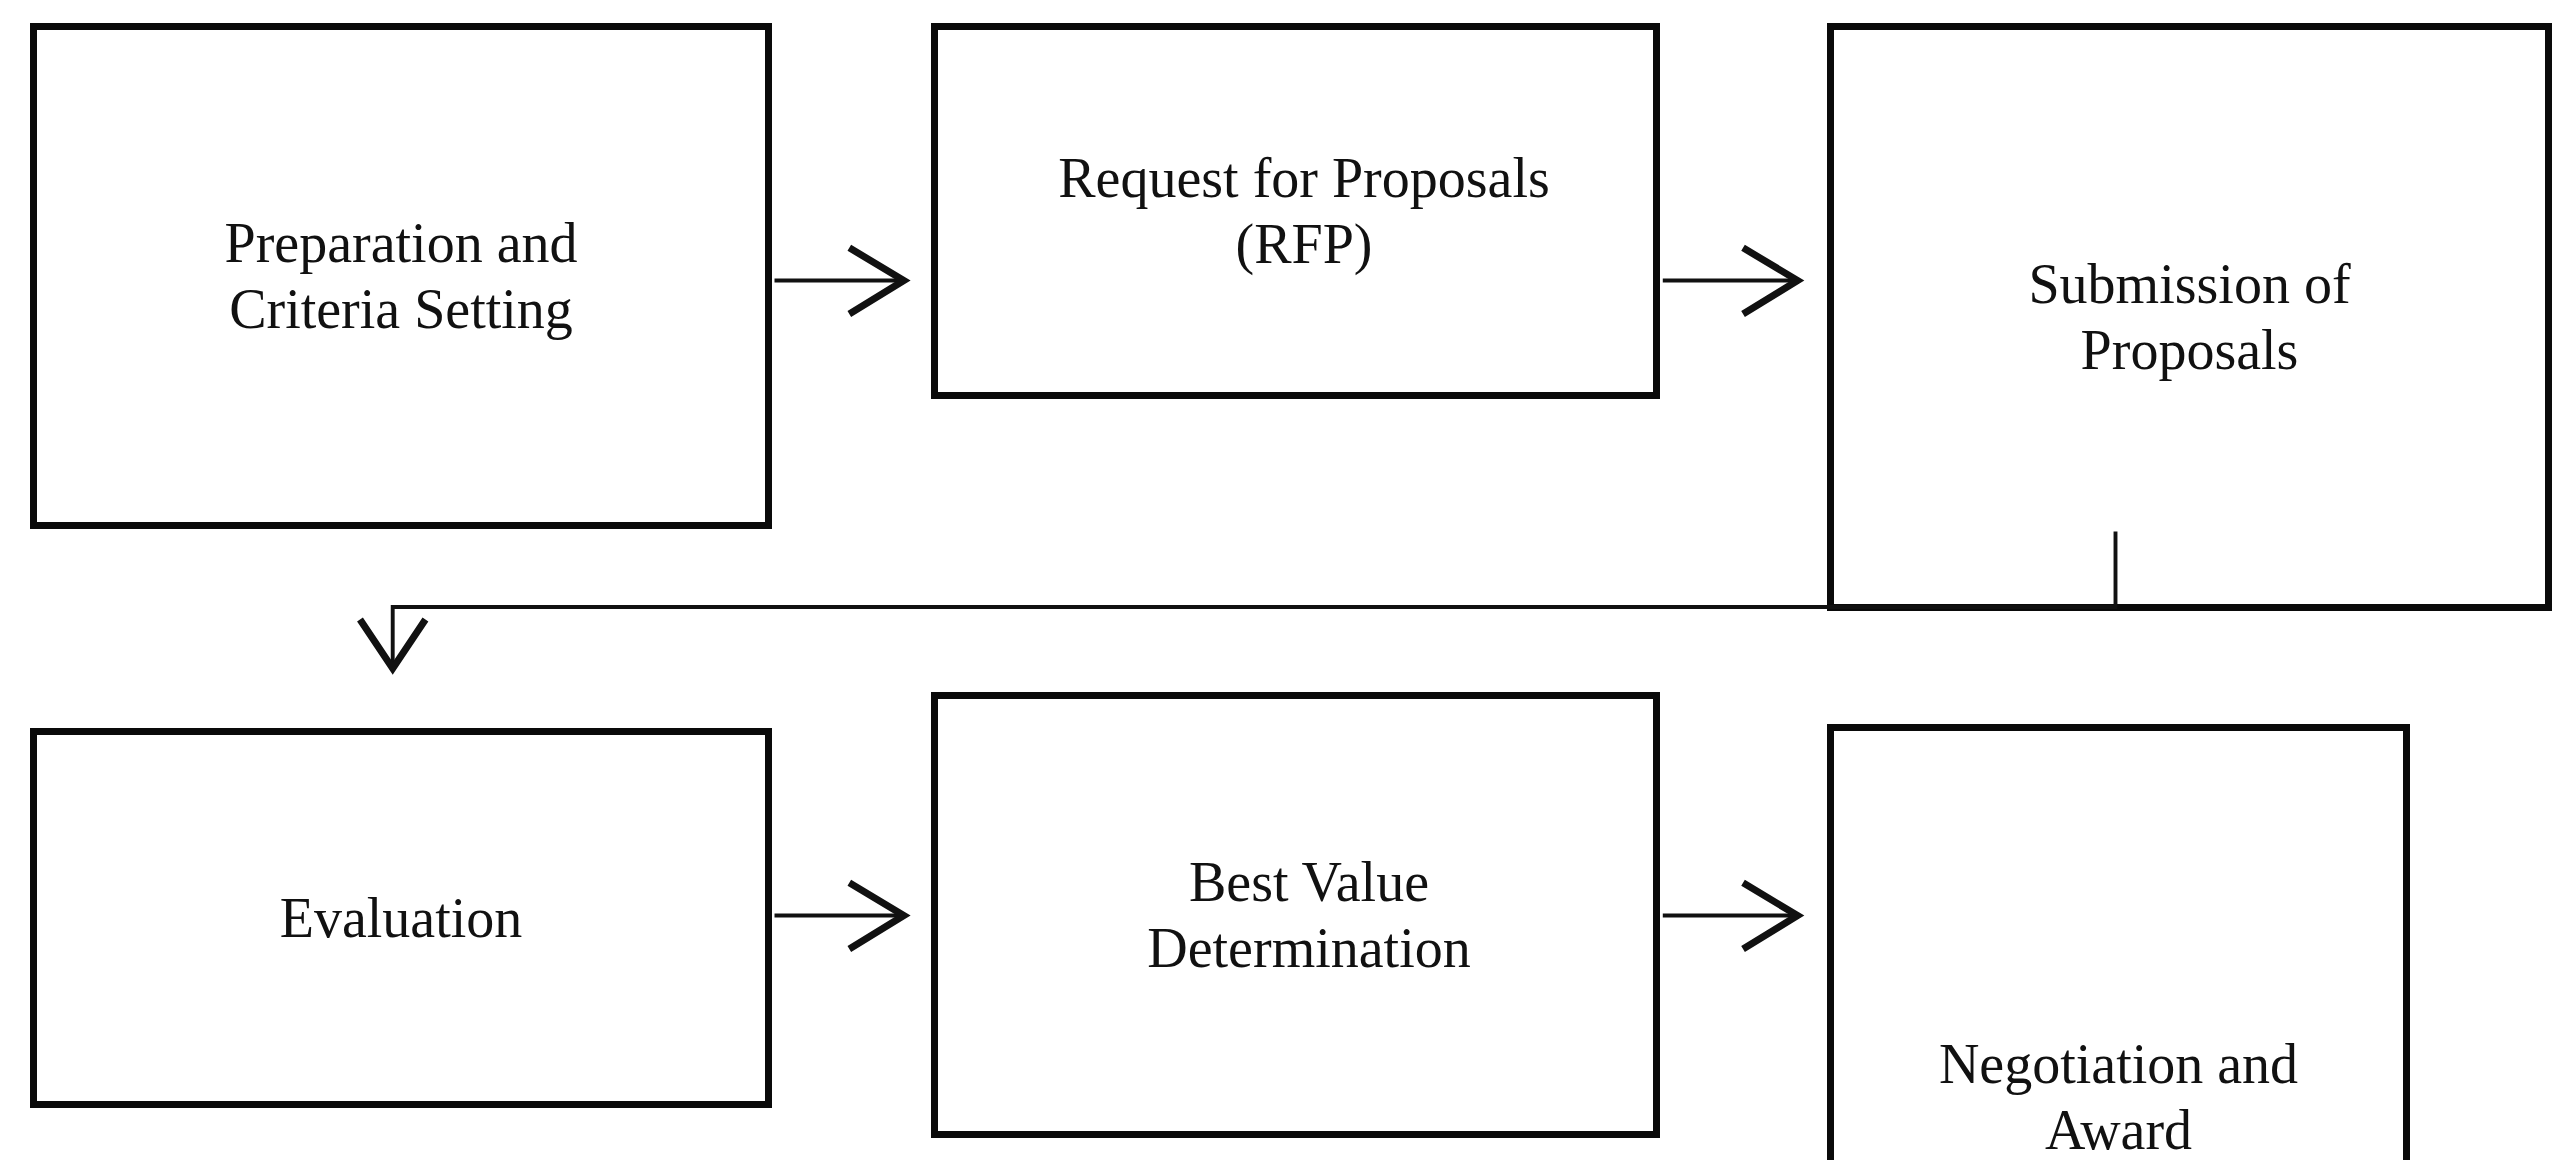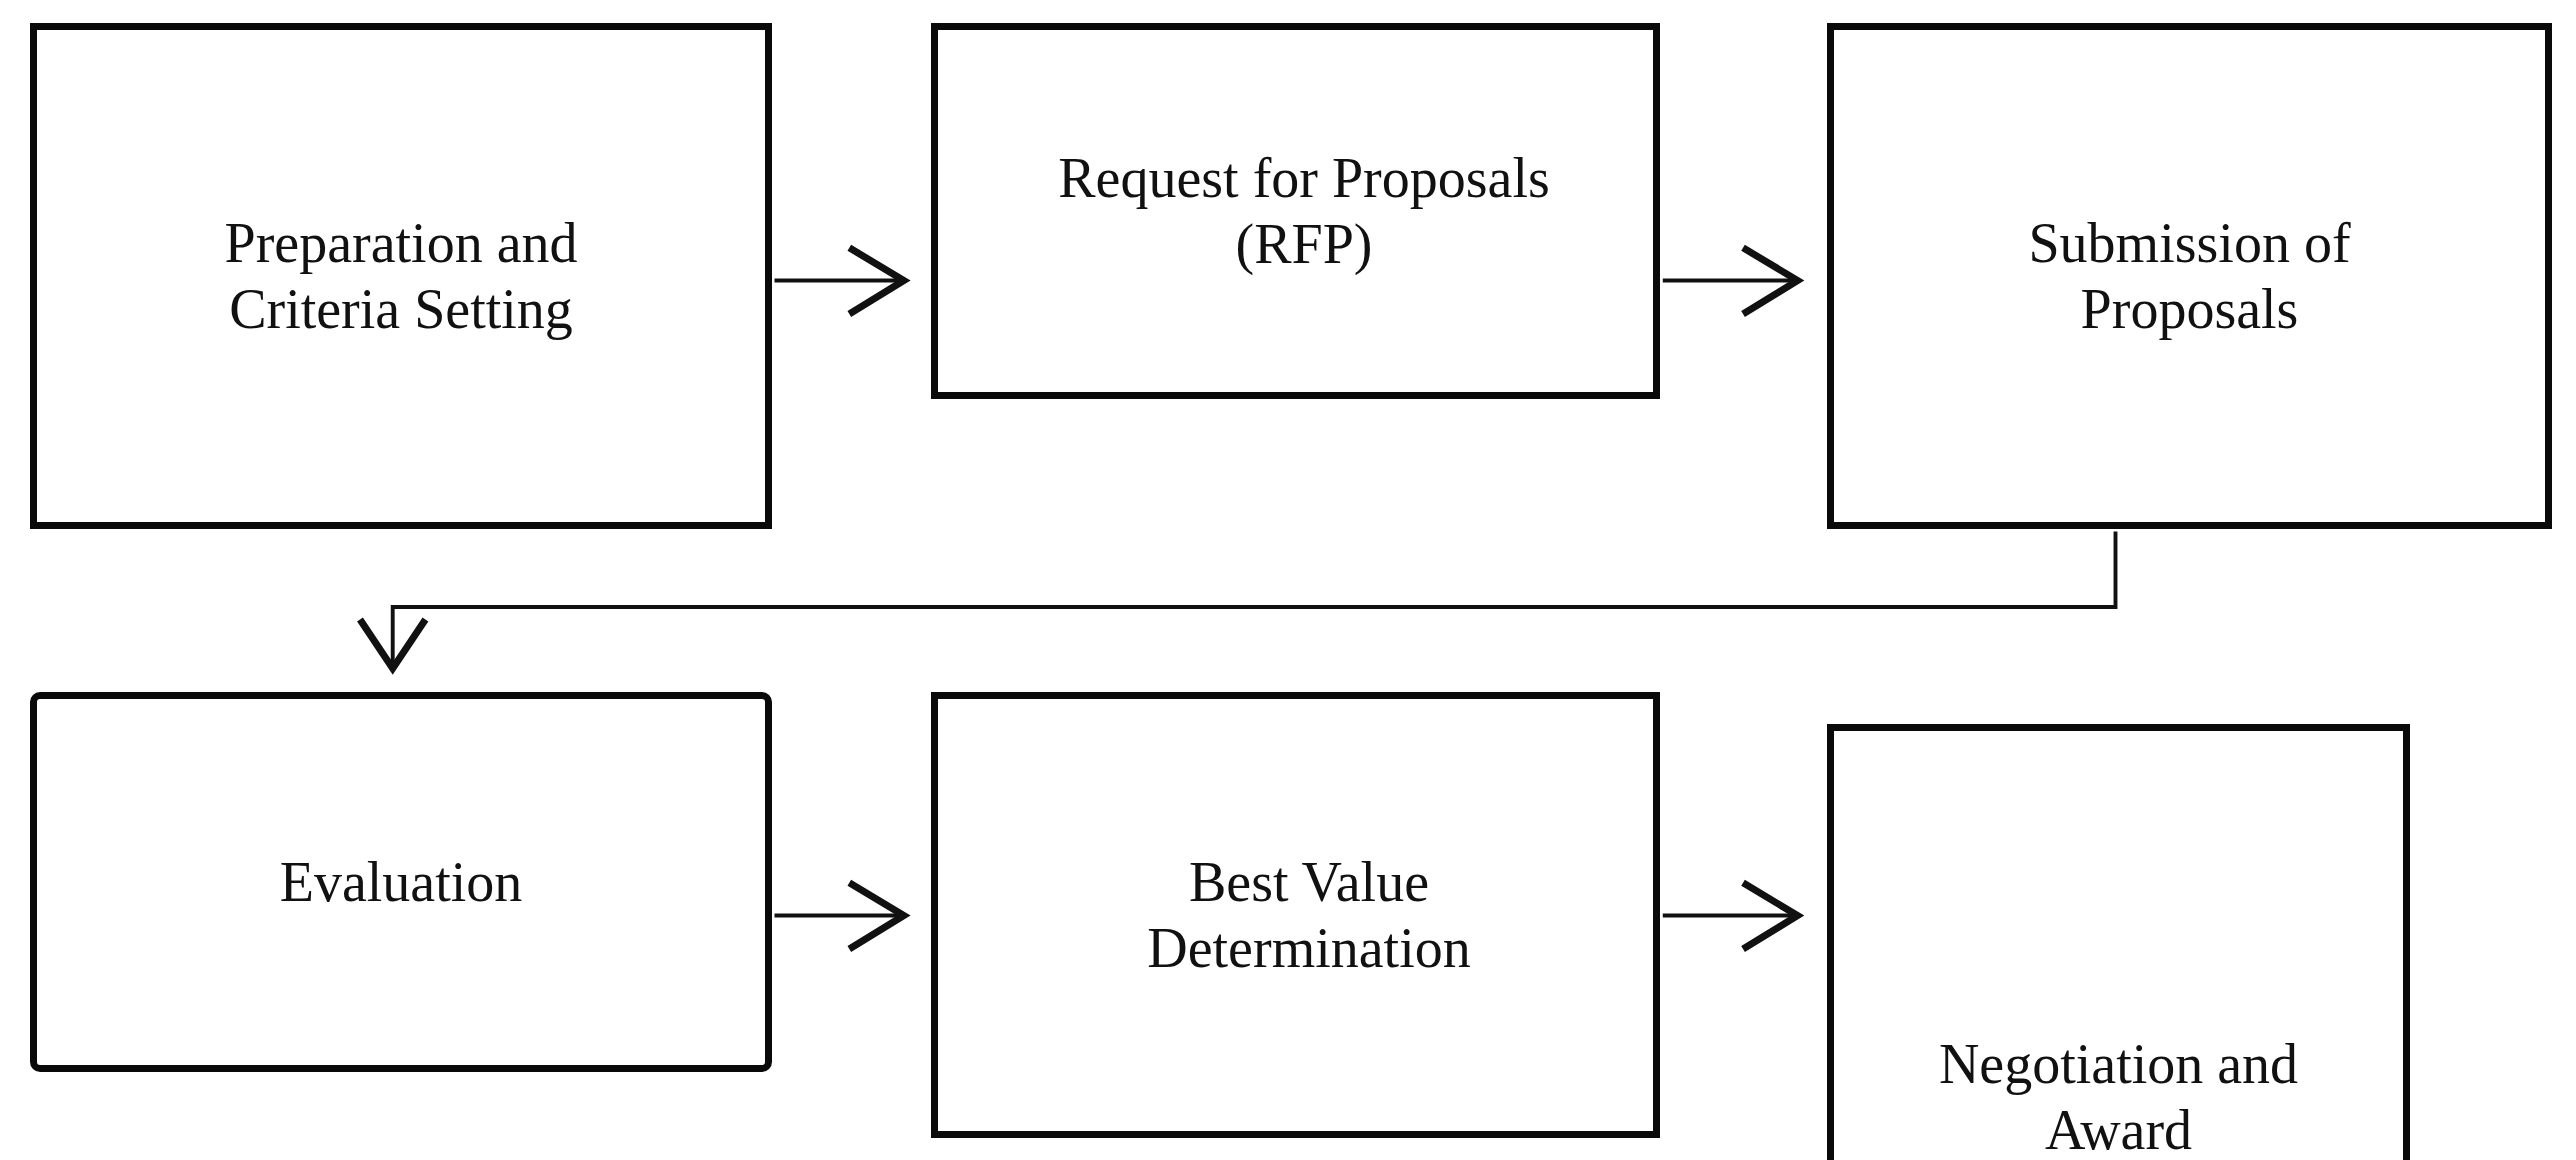--- a/index.html
+++ b/index.html
@@ -37,24 +37,24 @@
     line-height: 1.18;
     color: #111111;
     letter-spacing: 0px;
     padding: 0 14px;
     white-space: pre-line;
   }
 
   
   #node-prep   { left: 30px;   top: 23.4px;  width: 742px; height: 506px; }
   #node-rfp    { left: 931px; top: 23.4px;  width: 729px; height: 376px; padding-left: 17px; }
-  #node-submit { left: 1827px; top: 23.4px;  width: 725px; height: 506px; }
+  #node-submit { left: 1827px; top: 23.4px;  width: 725px; height: 588px; }
 
   
-  #node-eval   { left: 30px;   top: 692px; width: 742px; height: 380px; border-radius: 10px; }
+  #node-eval   { left: 30px;   top: 728px; width: 742px; height: 380px; }
   #node-best   { left: 931px; top: 692px; width: 729px; height: 446px; padding-left: 27px; }
   #node-neg    { left: 1827px; top: 724px; width: 583px; height: 446px; align-items: flex-end; }
 
   
   #connectors {
     position: absolute;
     left: 0;
     top: 0;
     width: 2576px;
     height: 1161px;

